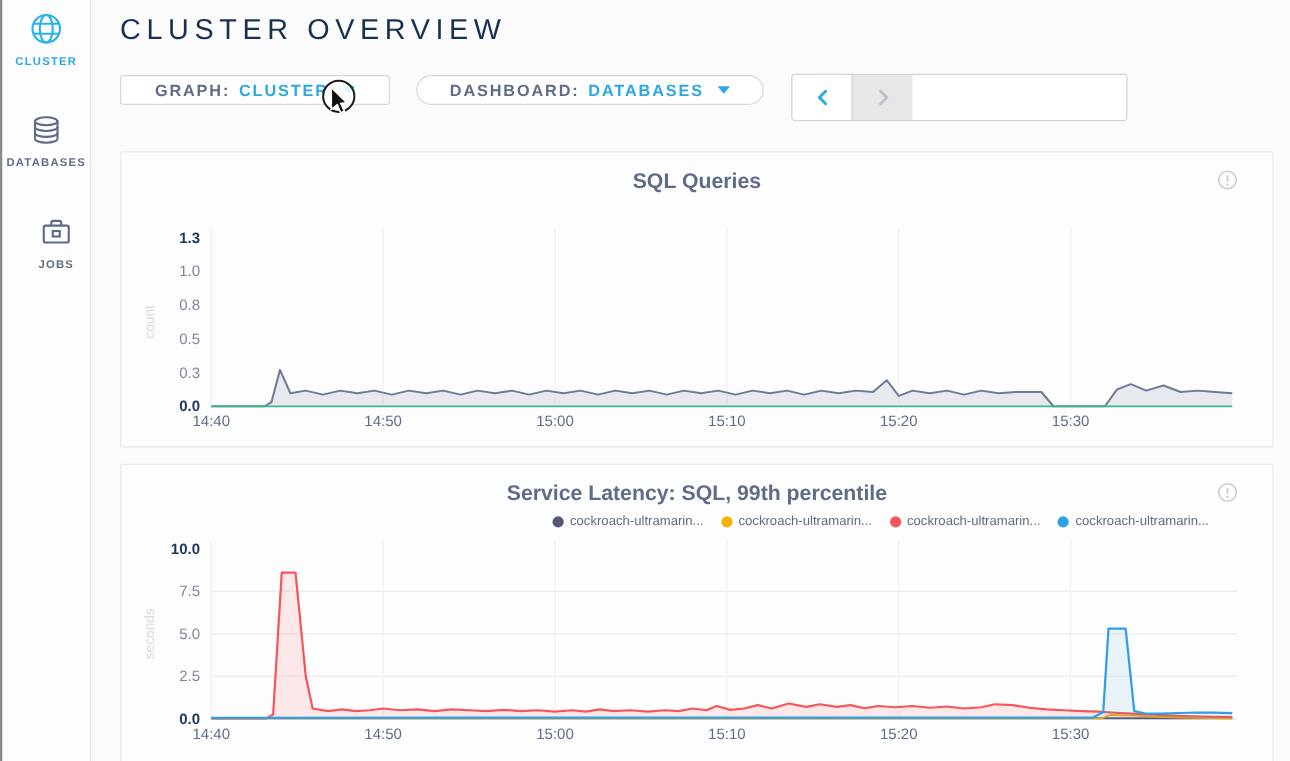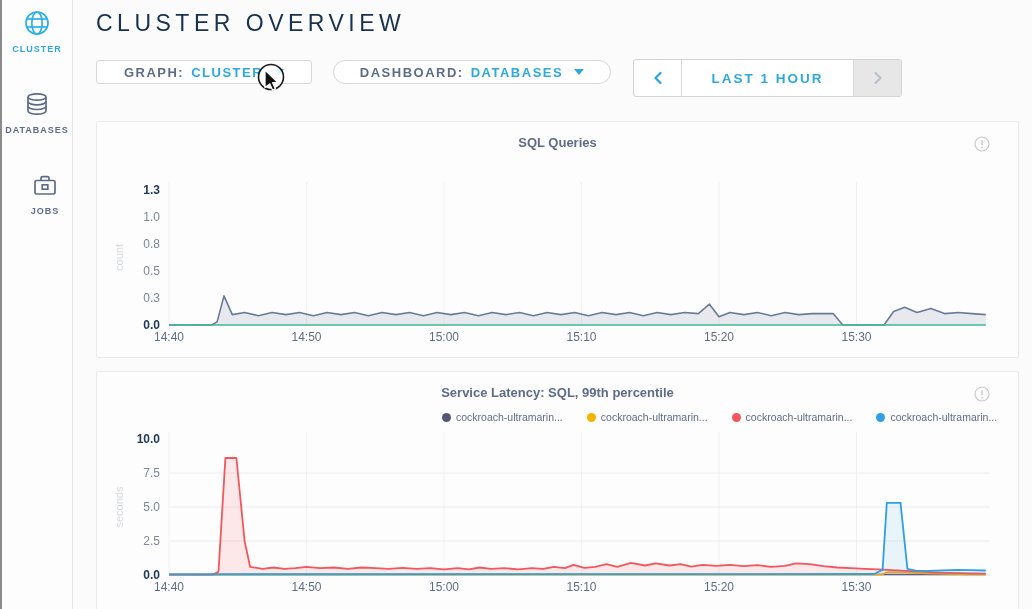--- a/index.html
+++ b/index.html
@@ -30,27 +30,27 @@
     border:1px solid #d4d4d4; border-radius:3px; display:flex; overflow:hidden; }
   .time-seg { display:flex; align-items:center; justify-content:center; }
   .time-prev { width:48px; border-right:1px solid #d9d9d9; cursor:pointer; }
   .time-label { flex:1; font-size:13.5px; font-weight:700; letter-spacing:2px; color:var(--accent); }
   .time-next { width:48px; background:#e7e7e7; border-left:1px solid #d9d9d9; cursor:default; }
 
   .panel { position:absolute; left:96px; width:923px; background:#fdfdfd; border:1px solid #eaeaea;
     border-radius:2px; }
   #panel-sql { top:121px; height:237px; }
   #panel-latency { top:371px; height:245px; }
-  .panel-title { position:absolute; top:13px; left:0; right:0; text-align:center; font-size:13px;
+  .panel-title { position:absolute; top:13px; left:0; right:0; text-align:center; font-size:17px;
     font-weight:700; color:var(--slate); }
   .info-icon { position:absolute; top:14px; right:28px; width:16px; height:16px; }
   .chart-host { position:absolute; inset:0; }
   .chart-host svg { position:absolute; left:0; top:0; }
 
-  .legend-row { position:absolute; top:39px; left:345px; right:10px; display:flex; gap:24px;
+  .legend-row { position:absolute; top:39px; left:345px; right:10px; display:flex; gap:14px;
     align-items:center; }
   .legend-item { display:flex; align-items:center; gap:5px; }
   .legend-dot { width:9px; height:9px; border-radius:50%; }
   .legend-text { font-size:10.5px; color:var(--slate); }
 
   .cursor-overlay { position:absolute; left:249px; top:60px; width:44px; height:40px; z-index:50;
     pointer-events:none; }
 </style>
 </head>
 <body>
@@ -107,21 +107,20 @@
   <span class="ctrl-value">DATABASES</span>
   <span class="caret-down"></span>
 </div>
 
 <div class="time-sel">
   <div class="time-seg time-prev">
     <svg width="10" height="14" viewBox="0 0 10 14">
       <polyline points="7.5,2 2.5,7 7.5,12" fill="none" stroke="#2ea8e1" stroke-width="2.4" stroke-linecap="round" stroke-linejoin="round"></polyline>
     </svg>
   </div>
-  <div class="time-seg time-label">LAST 1 HOUR</div>
   <div class="time-seg time-next">
     <svg width="10" height="14" viewBox="0 0 10 14">
       <polyline points="2.5,2 7.5,7 2.5,12" fill="none" stroke="#bcc2cb" stroke-width="2.4" stroke-linecap="round" stroke-linejoin="round"></polyline>
     </svg>
   </div>
 </div>
 
 <section class="panel" id="panel-sql">
   <div class="panel-title">SQL Queries</div>
   <svg class="info-icon" viewBox="0 0 16 16">

